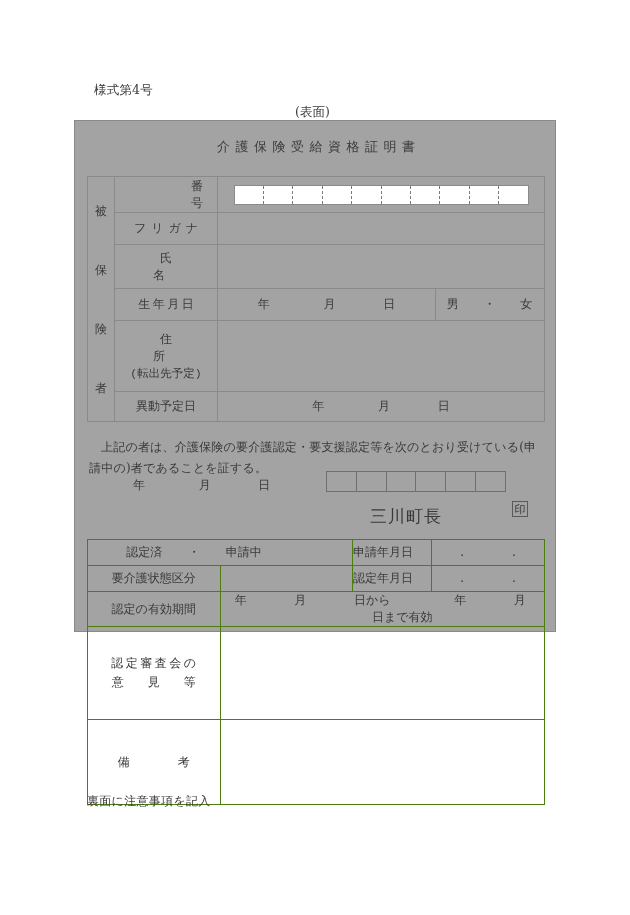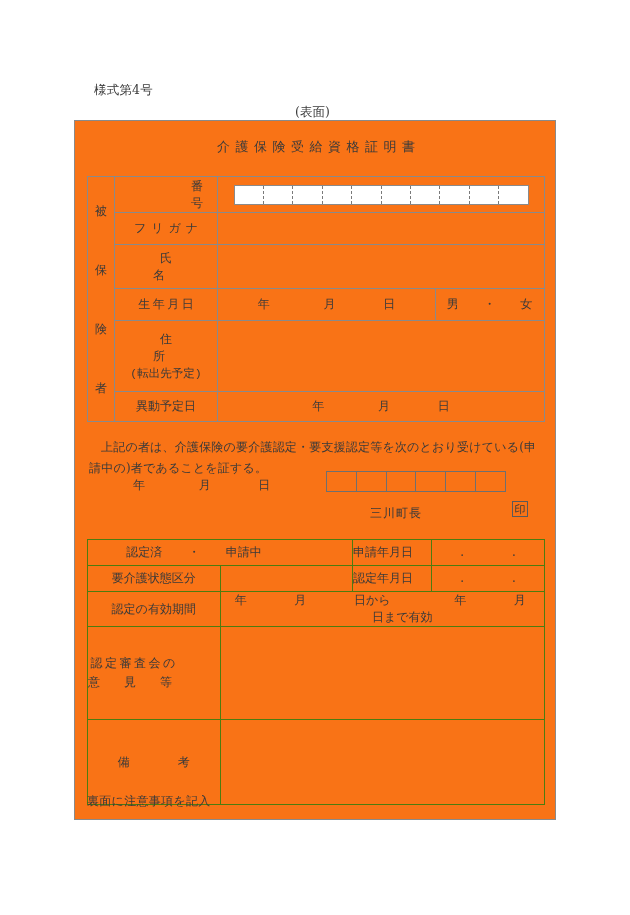--- a/index.html
+++ b/index.html
@@ -41,24 +41,24 @@
     font-size: 12.5px;
     white-space: nowrap;
   }
 
   
   .outer-frame {
     position: absolute;
     left: 74px;
     top: 120px;
     width: 482px;
-    height: 700px;
+    height: 512px;
     border: 1.3px solid #8a8a8a;
     box-sizing: border-box;
-    background: #f97316;
+    background: #a3a3a3;
   }
 
   .doc-title {
     position: absolute;
     left: 0;
     top: 17px;
     width: 482px;
     text-align: center;
     font-size: 13px;
     letter-spacing: 5.5px;
@@ -208,21 +208,21 @@
     flex: 1 1 0;
     border-right: 1px solid #6f6f6f;
     box-sizing: border-box;
   }
   .cert-grid span:last-child { border-right: none; }
 
   .issuer {
     position: absolute;
     left: 283px;
     top: 78px;
-    font-size: 12px;
+    font-size: 17px;
     letter-spacing: 1px;
     white-space: nowrap;
   }
   .seal {
     position: absolute;
     left: 425px;
     top: 74px;
     width: 16px;
     height: 16px;
     border: 1px solid #5a5a5a;
@@ -264,21 +264,21 @@
   .care-label { height: 25px; text-align: center; }
   .valid-label { width: 102px; height: 25px; text-align: center; }
   .valid-val {
     text-align: center;
     padding-right: 4px !important;
   }
   .valid-gap { display: inline-block; width: 56px; }
 
   .big-label {
     height: 92px;
-    text-align: left;
+    text-align: center;
     vertical-align: middle;
     line-height: 1.55;
   }
   .big-label2 { height: 84px; }
 
   .footnote {
     position: absolute;
     left: 12px;
     top: 672px;
     font-size: 12px;

